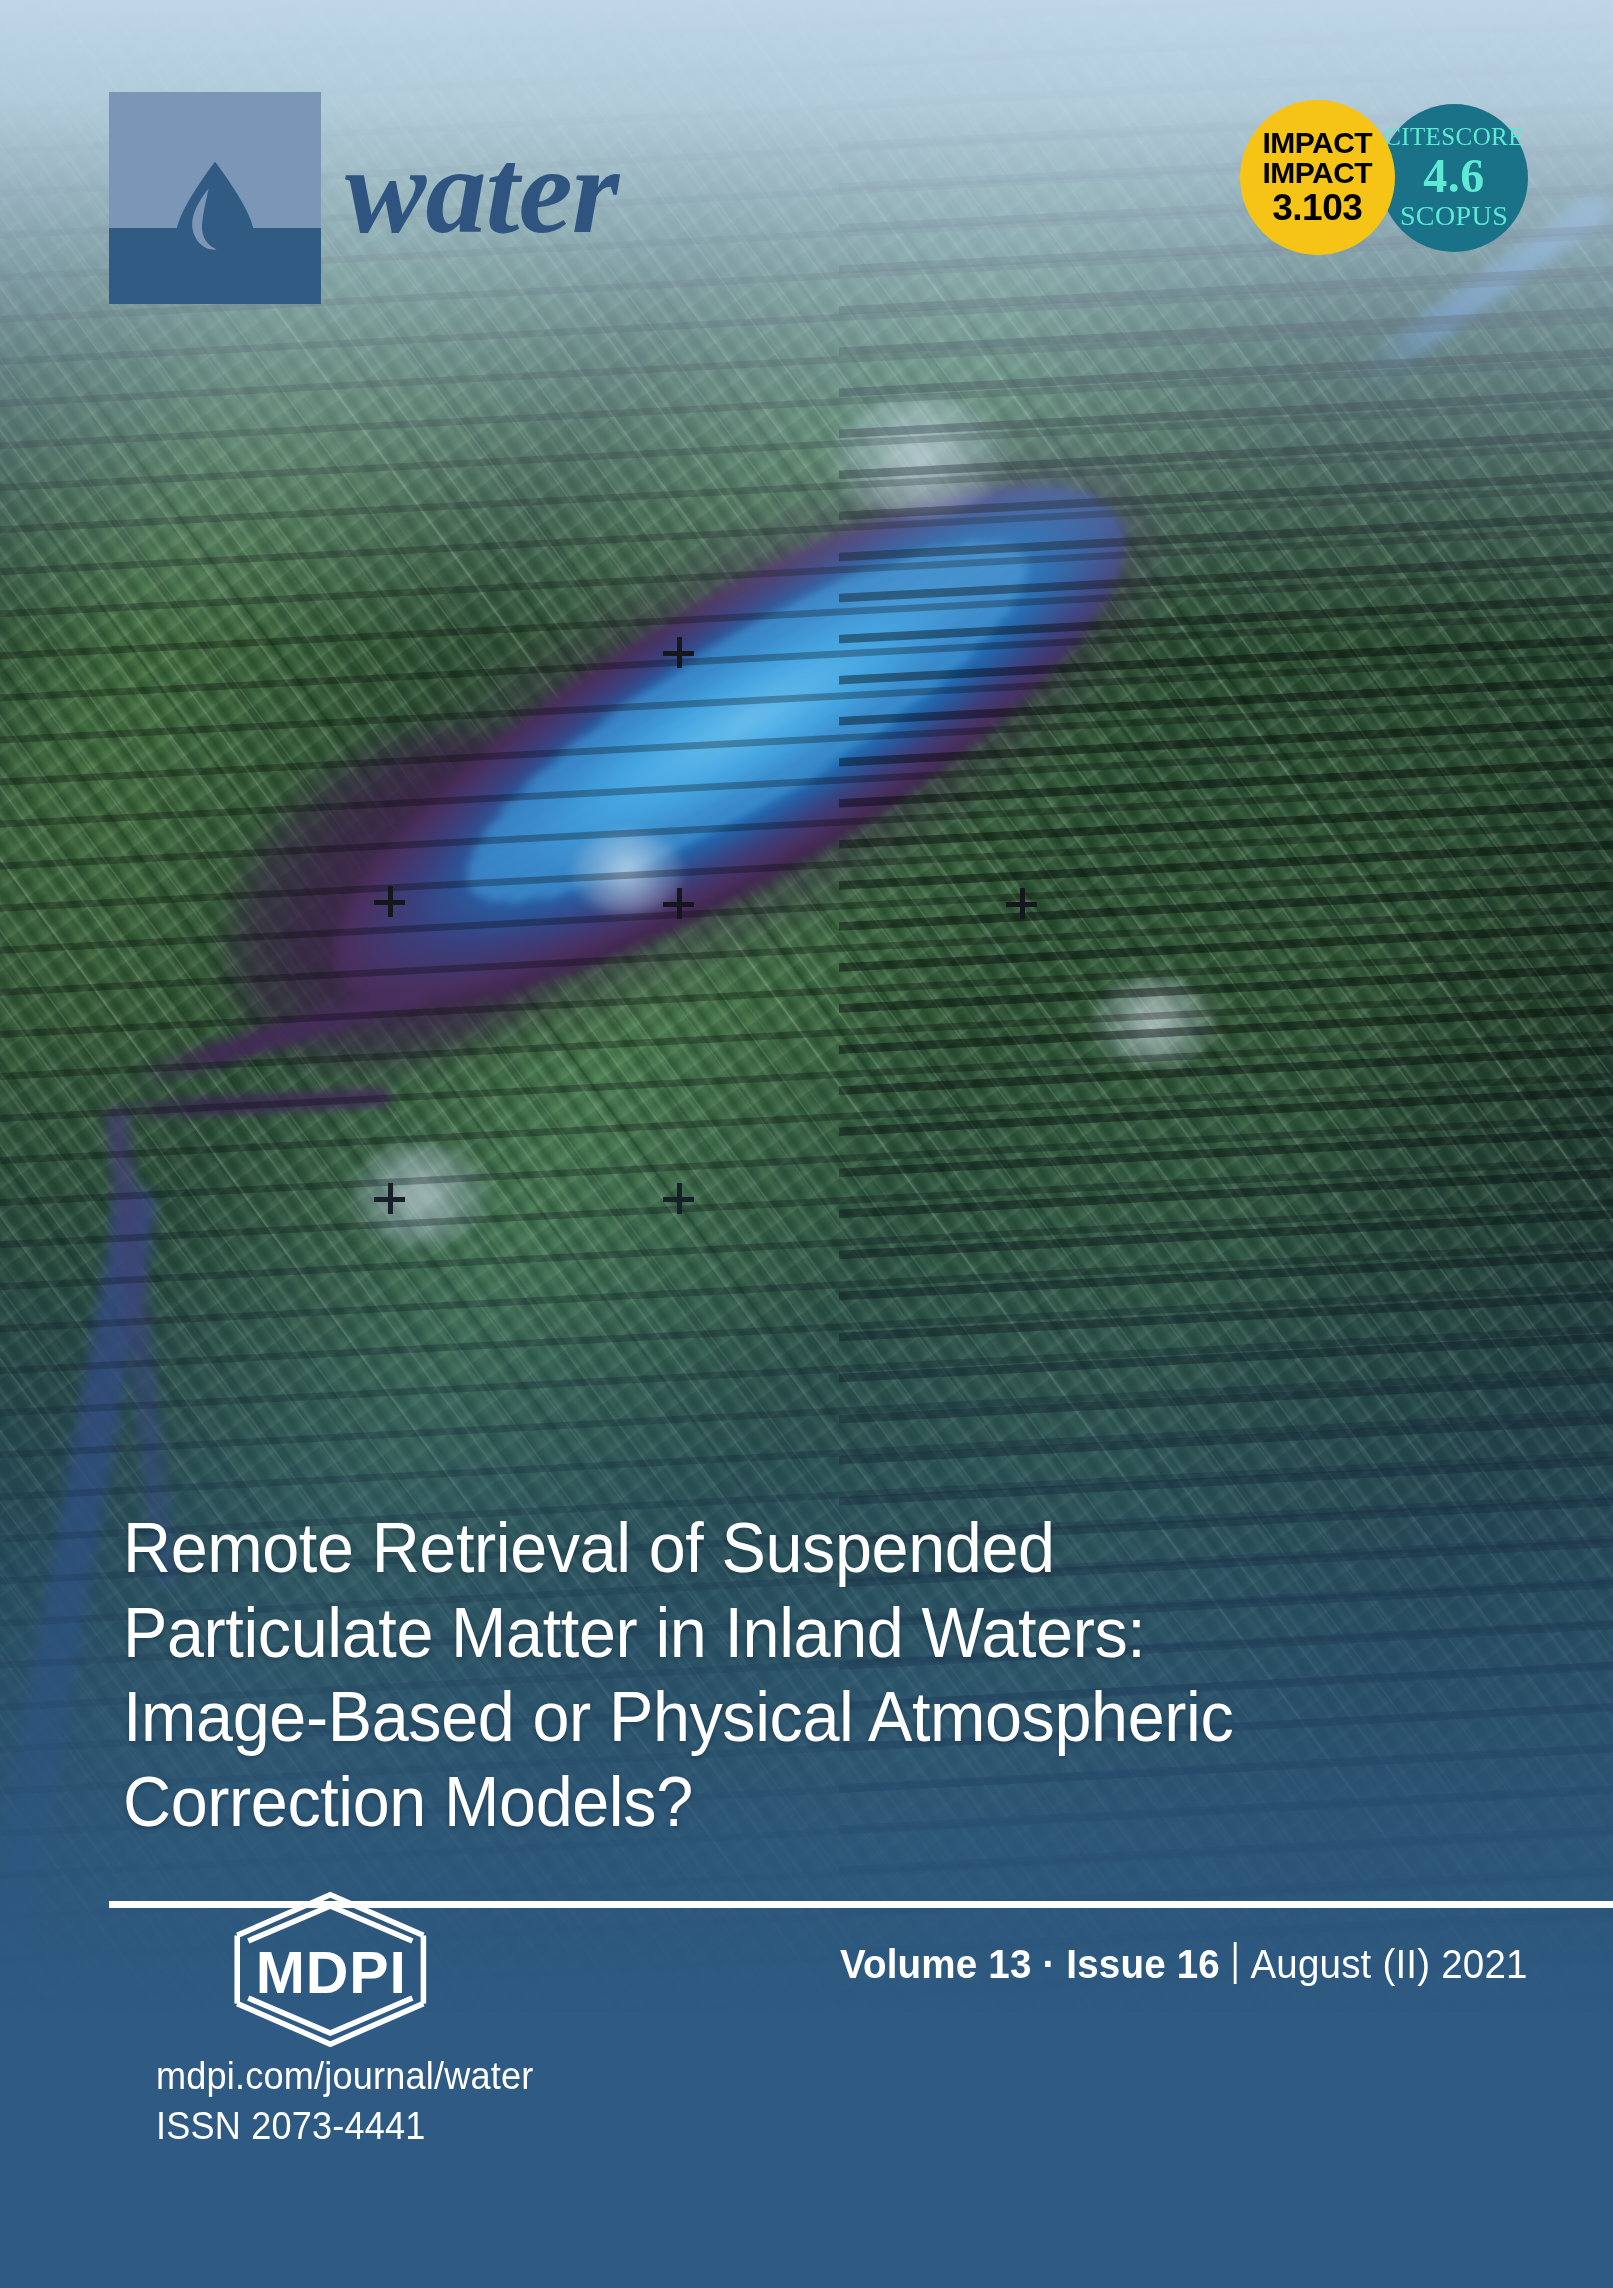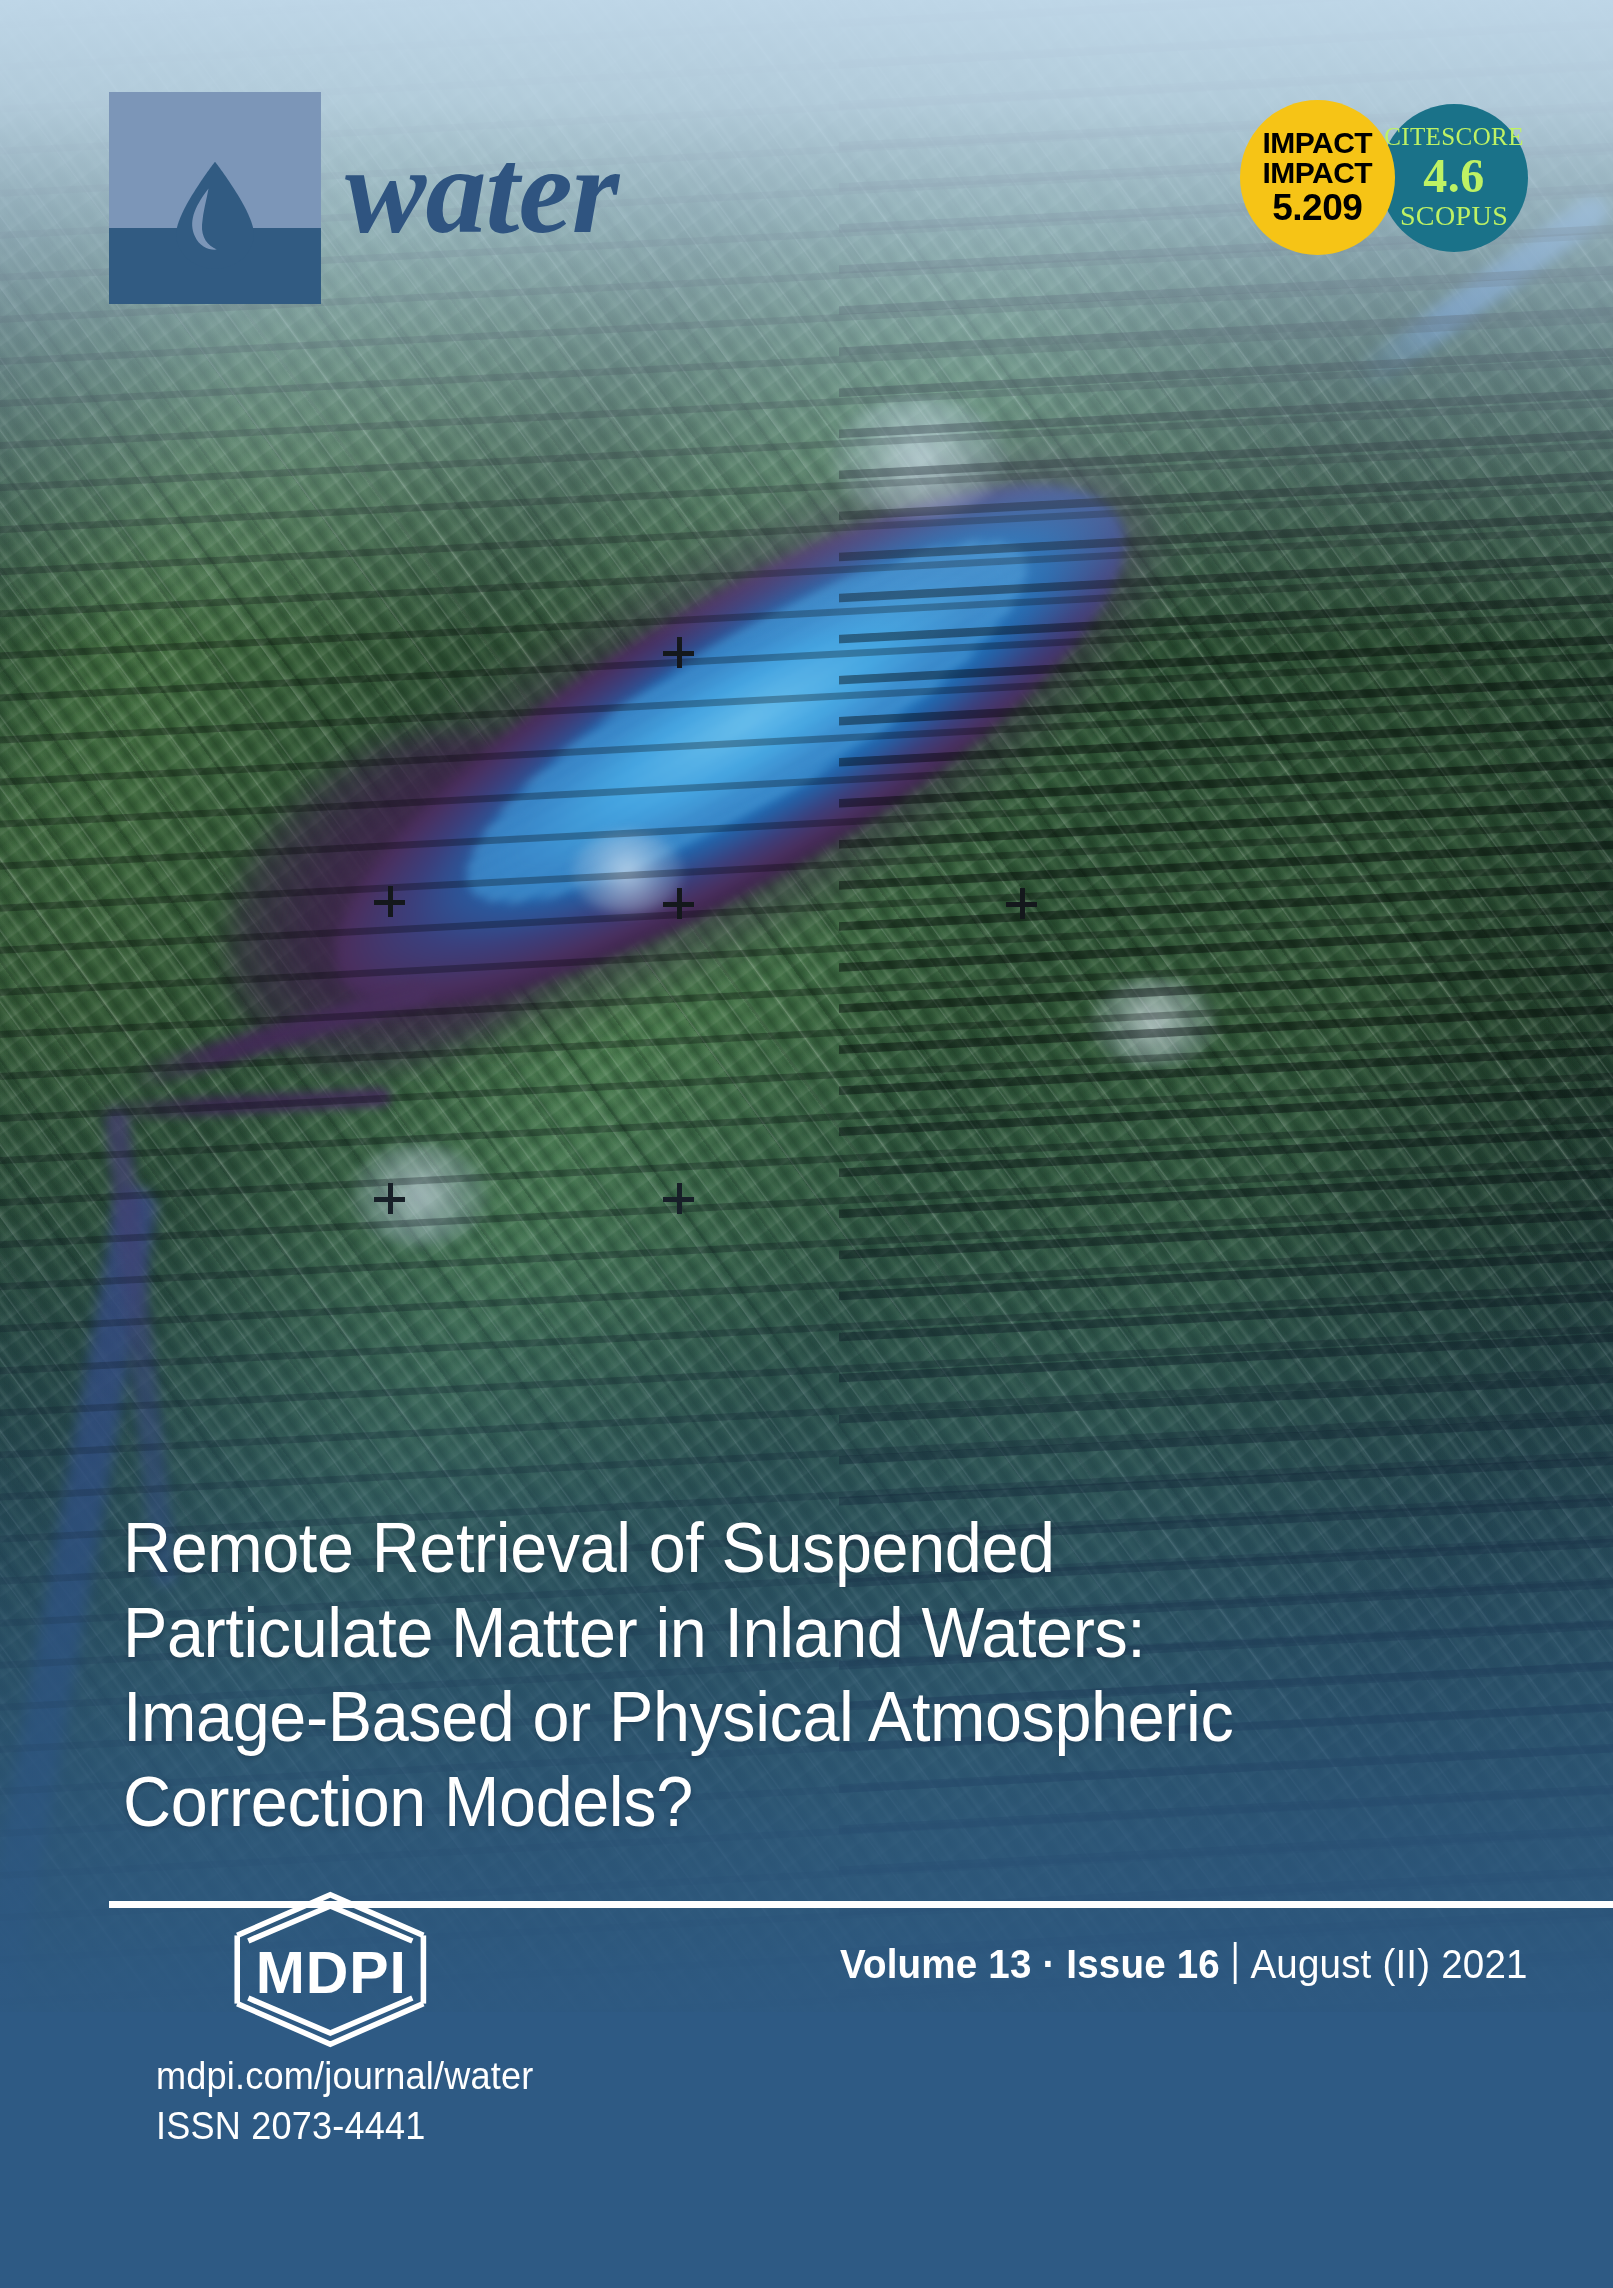--- a/index.html
+++ b/index.html
@@ -332,21 +332,21 @@
   .badge-if .l3 {
     font-weight: bold;
     font-size: 37px;
     line-height: 1.04;
     letter-spacing: -0.5px;
   }
   .badge-cs {
     width: 148px;
     height: 148px;
     background: #1a7289;
-    color: #bef264;
+    color: #5eead4;
     margin-left: -14.8px;
     margin-top: 3.7px;
     font-family: "Liberation Serif", "DejaVu Serif", serif;
   }
   .badge-cs .c1 {
     font-size: 25px;
     line-height: 1.1;
     letter-spacing: 0.4px;
   }
   .badge-cs .c2 {
@@ -496,21 +496,21 @@
 
   <div class="badges">
     <div class="badge badge-cs" style="order:2;">
       <div class="c1">CITESCORE</div>
       <div class="c2">4.6</div>
       <div class="c3">SCOPUS</div>
     </div>
     <div class="badge badge-if" style="order:1;">
       <div class="l1">IMPACT</div>
       <div class="l2">IMPACT</div>
-      <div class="l3">5.209</div>
+      <div class="l3">3.103</div>
     </div>
   </div>
 
   <div class="cover-title">
     <span class="tline">Remote Retrieval of Suspended</span>
     <span class="tline">Particulate Matter in Inland Waters:</span>
     <span class="tline">Image-Based or Physical Atmospheric</span>
     <span class="tline">Correction Models?</span>
   </div>
 

